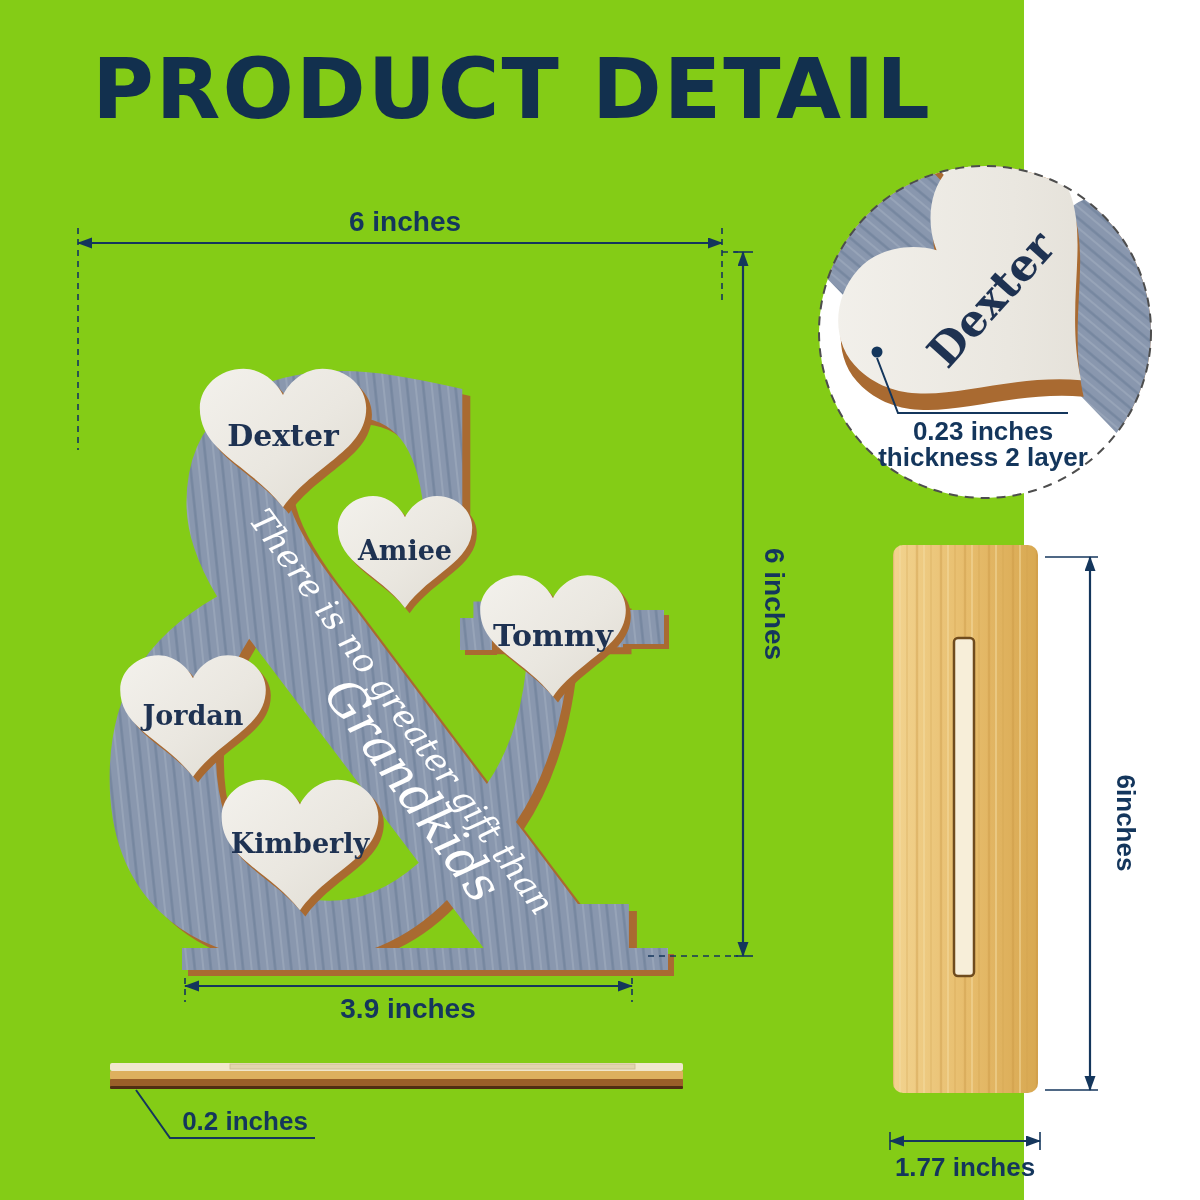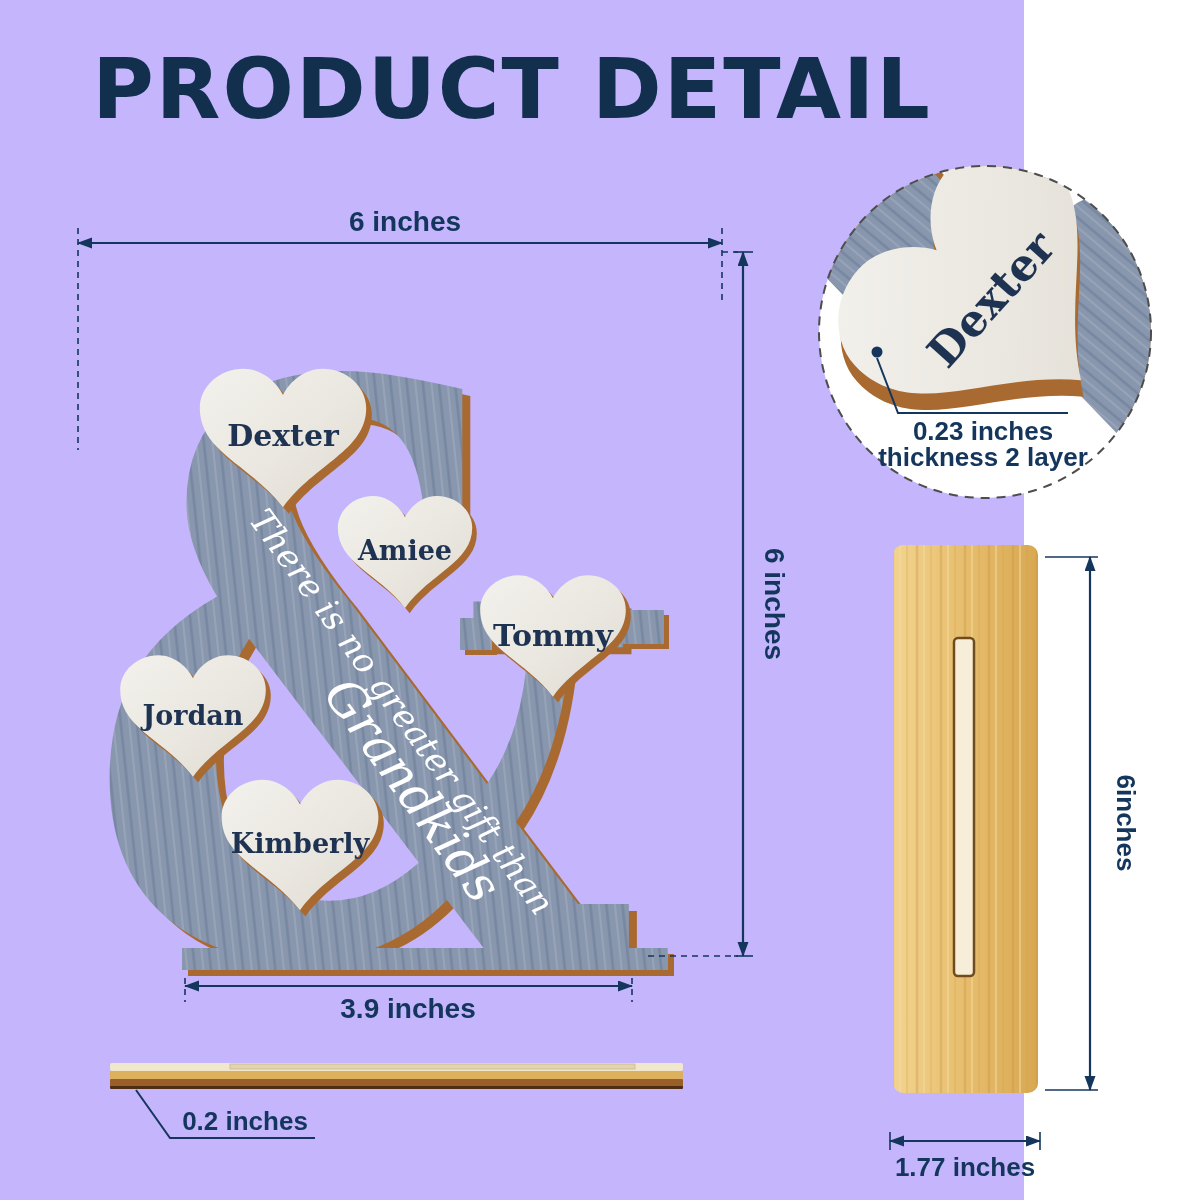--- a/index.html
+++ b/index.html
@@ -1,16 +1,16 @@
 <!DOCTYPE html>
 <html><head>
 <meta charset="utf-8">
 <style>
   html,body{margin:0;padding:0;background:#ffffff;width:1200px;height:1200px;overflow:hidden}
-  .page{position:relative;width:1024px;height:1200px;background:#c4b5fd;font-family:"Liberation Sans",sans-serif}
+  .page{position:relative;width:1024px;height:1200px;background:#84cc16;font-family:"Liberation Sans",sans-serif}
   .title{position:absolute;top:40px;left:0;width:100%;text-align:center;margin:0;
          font-family:"DejaVu Sans",sans-serif;font-weight:800;font-size:84px;
          letter-spacing:2px;color:#12304e}
   svg.diagram{position:absolute;top:0;left:0}
   .dim-label{font-family:"Liberation Sans",sans-serif;font-size:28px;font-weight:bold;fill:#14365c}
   .dim-label-sm{font-family:"Liberation Sans",sans-serif;font-size:26px;font-weight:bold;fill:#14365c}
   .heart-name{font-family:"DejaVu Serif",serif;font-weight:bold;fill:#1e3252;text-anchor:middle}
   .script-text{font-family:"DejaVu Serif",serif;font-style:italic;fill:#ffffff}
   .amp{font-family:"DejaVu Serif",serif;font-weight:bold;font-size:780px}
   .witness{stroke:#14365c;stroke-width:1.6;stroke-dasharray:6 5;fill:none}

